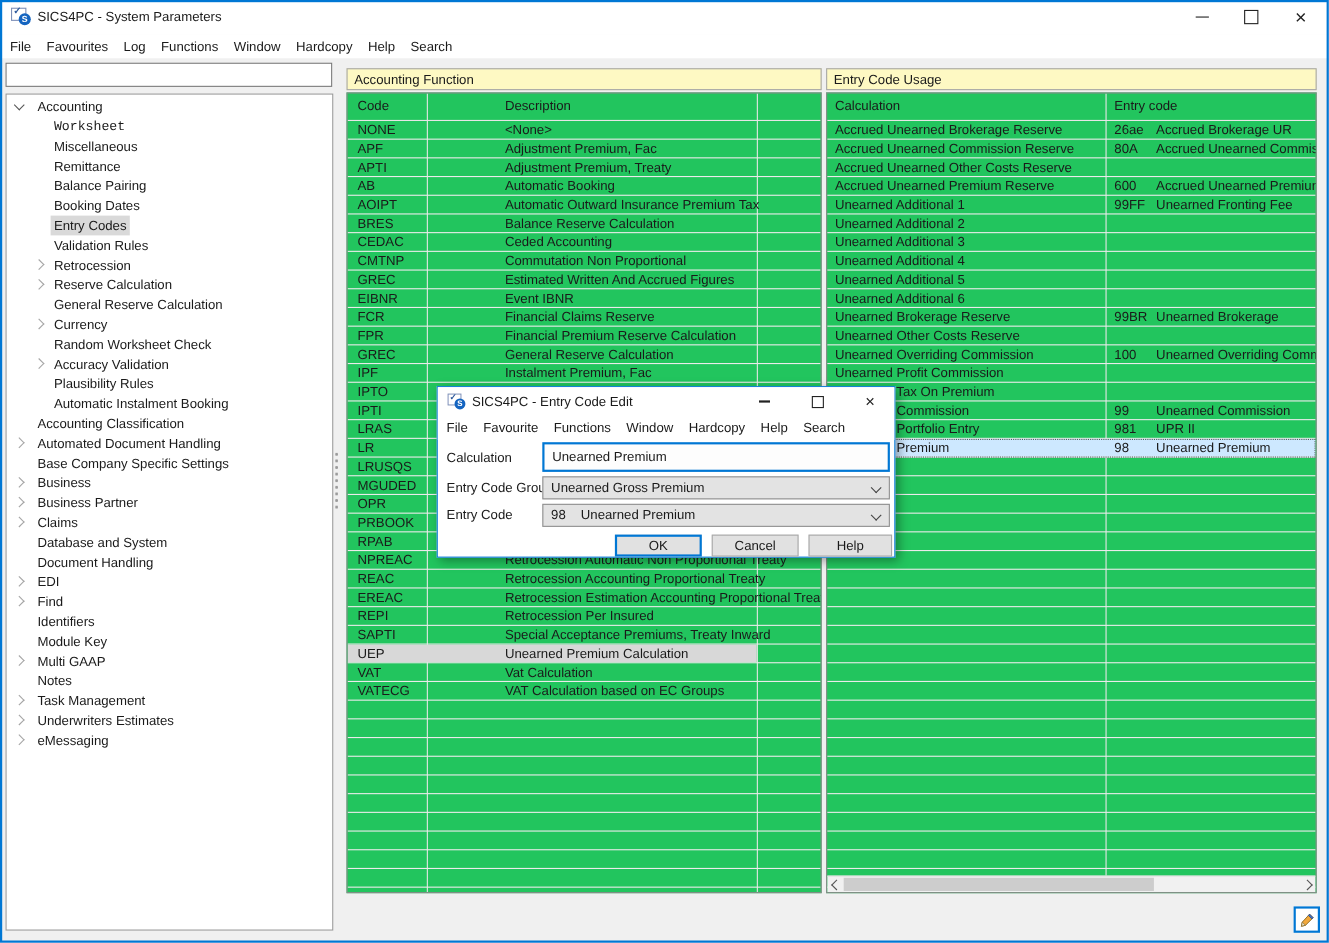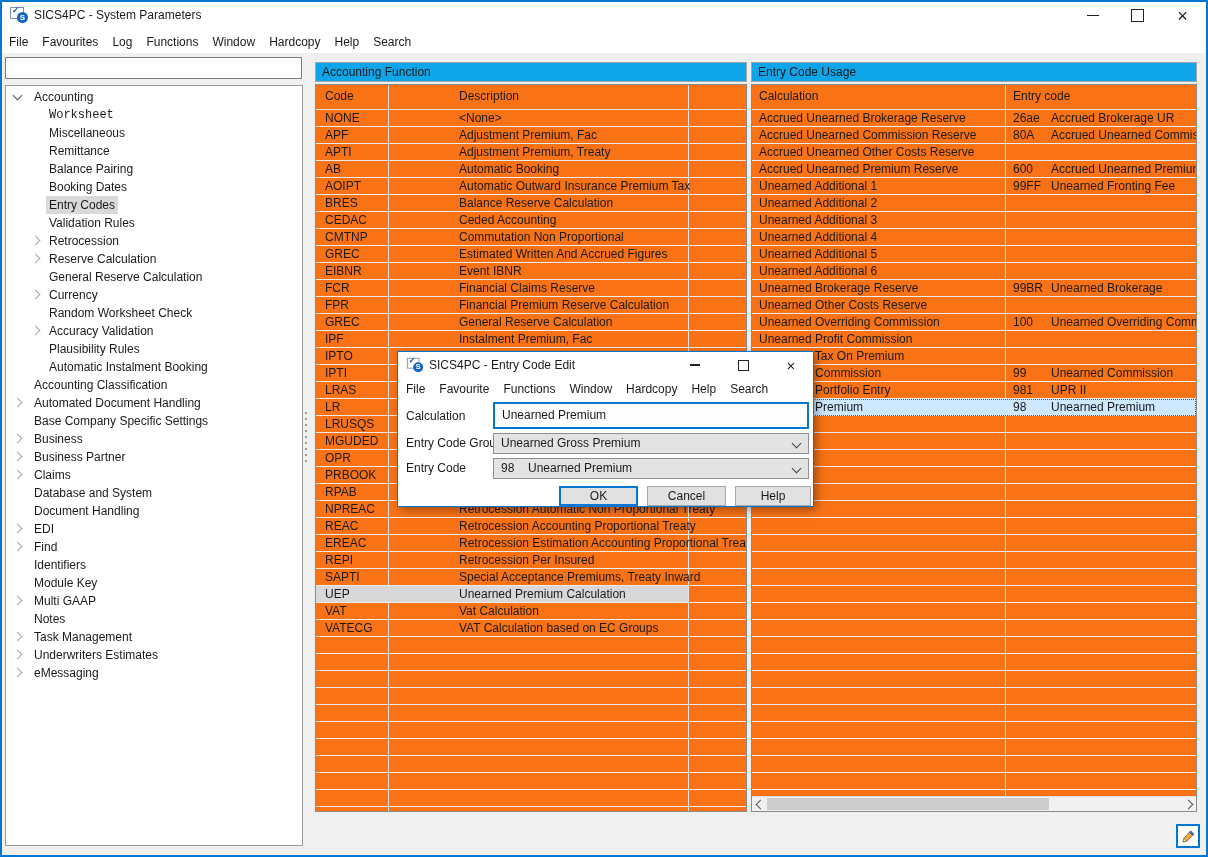--- a/index.html
+++ b/index.html
@@ -30,25 +30,25 @@
   .ti{position:relative;height:18px;}
   .tl{position:absolute;top:0;line-height:18px;white-space:nowrap;padding:0 3px;}
   .tl.sel{background:#d9d9d9;}
   .chev{position:absolute;top:5px;width:6px;height:6px;border-right:1.4px solid #a6a6a6;border-bottom:1.4px solid #a6a6a6;}
   .chev.col{transform:rotate(-45deg);}
   .chev.exp{border-color:#555;transform:rotate(45deg);top:4px;}
   .splitter{position:absolute;left:304px;top:410px;width:4px;height:54px;
     background-image:radial-gradient(circle at 2px 3px,#9a9a9a 1.1px,transparent 1.4px);
     background-size:4px 6px;background-repeat:repeat-y;}
   
-  .phdr{position:absolute;top:62px;height:20px;box-sizing:border-box;background:#0ea5e9;border:1px solid #a6a6a6;
+  .phdr{position:absolute;top:62px;height:20px;box-sizing:border-box;background:#fef9c3;border:1px solid #a6a6a6;
     line-height:18px;padding-left:6px;}
   .phdr.mid{left:315px;width:432px;}
   .phdr.rgt{left:751px;width:446px;}
-  .table{position:absolute;top:84px;height:728px;box-sizing:border-box;background:#f97316;border:1px solid #8a8a8a;overflow:hidden;}
+  .table{position:absolute;top:84px;height:728px;box-sizing:border-box;background:#22c55e;border:1px solid #8a8a8a;overflow:hidden;}
   .table.mid{left:315px;width:432px;}
   .table.rgt{left:751px;width:446px;}
   .vline{position:absolute;top:0;bottom:0;width:1px;background:#e6e6e6;}
   .table.rgt .vline{bottom:15px;}
   .thead{position:relative;height:24px;border-bottom:1px solid #e6e6e6;}
   .thead .c{position:absolute;top:0;line-height:23px;white-space:nowrap;}
   .tr{position:relative;height:17px;box-sizing:border-box;border-bottom:1px solid #ebebeb;white-space:nowrap;}
   .tr span{position:absolute;top:0;line-height:16px;z-index:1;}
   .cell1{left:9px;} .cell2{left:95px;margin-left:48px;}
   .rcell1{left:7px;} .rcode{left:261px;width:38px;} .rname{left:299px;}

